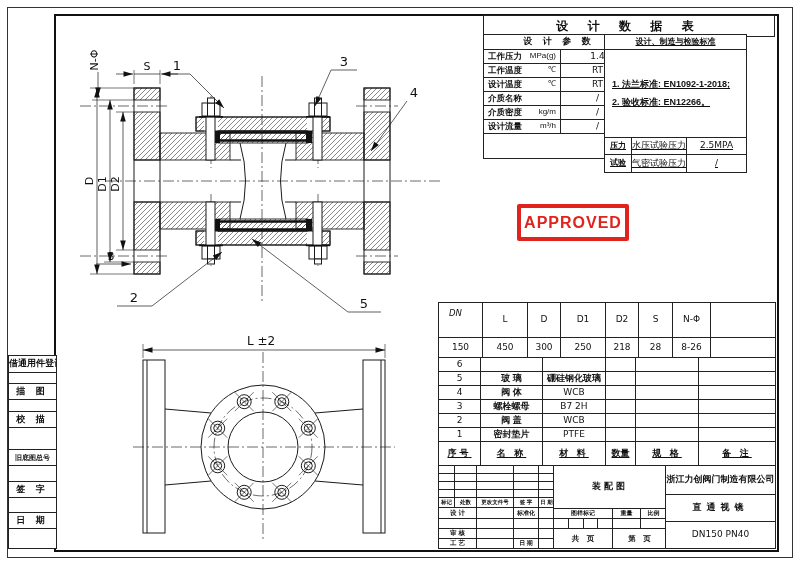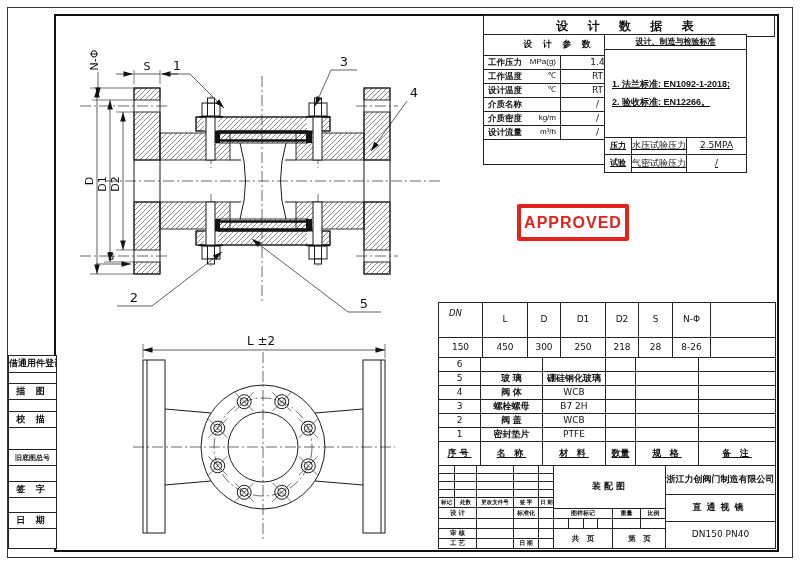--- a/index.html
+++ b/index.html
@@ -249,21 +249,21 @@
   </svg>
 
   <div class="ttl" style="left:483px;top:15px;width:290px;height:20px;">设 计 数 据 表</div>
 
   <table class="t" style="left:483px;top:34px;width:151px;">
     <colgroup>
         <col style="width:77px">
         <col style="width:74px">
       </colgroup>
     <tbody>
-        <tr style="height:21px">
+        <tr style="height:15px">
           <td colspan="2" style="font-weight:bold;letter-spacing:4px">设 计 参 数</td>
         </tr>
     <tr style="height:14px">
       <td>
             <div class="pl">
               <span>工作压力</span>
               <span class="u">MPa(g)</span>
             </div>
           </td>
       <td class="val">1.4</td>

